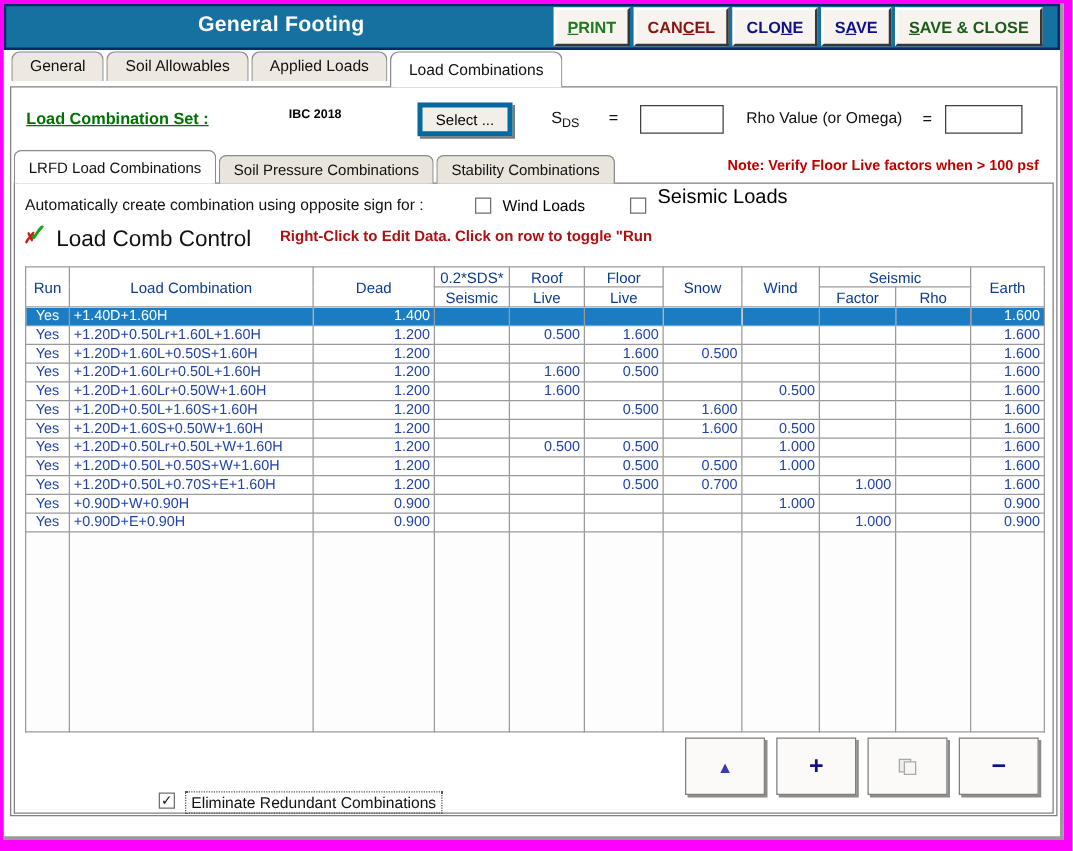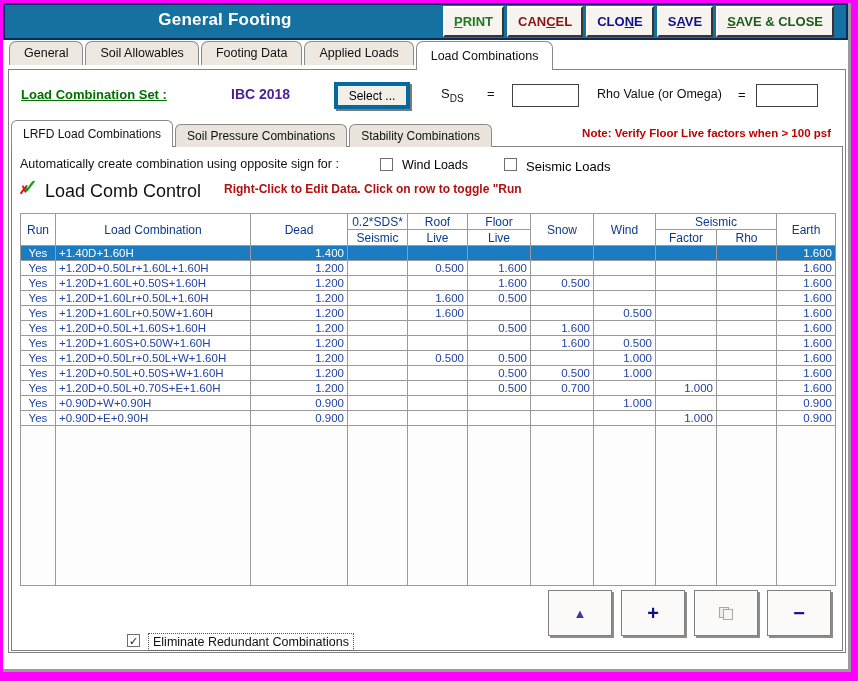--- a/index.html
+++ b/index.html
@@ -63,21 +63,21 @@
   .page-panel {
     position:absolute; left:5px; top:66px; width:838px; height:584px;
     border:1px solid #808080; background:#FFFFFF;
   }
   .lcs-label {
     position:absolute; left:12px; top:17px;
     color:#007000; font-size:13px; font-weight:bold; text-decoration:underline;
   }
   .lcs-value {
     position:absolute; left:222px; top:16px;
-    color:#4c1d95; font-size:14px; font-weight:bold;
+    color:#000000; font-size:10px; font-weight:bold;
   }
   .select-btn {
     position:absolute; left:325px; top:12px; width:76px; height:27px;
     background:#F2EFE9; border:4px solid #0369a1;
     box-shadow:2px 2px 0 #7A7A7A; font-size:12px; cursor:pointer;
     font-family:"Liberation Sans", sans-serif;
   }
   .sds-wrap { position:absolute; left:432px; top:16px; font-size:13px; color:#111; }
   .sds-wrap sub { font-size:10px; }
   .eq1 { position:absolute; left:478px; top:16px; font-size:13px; color:#111; }
@@ -111,21 +111,21 @@
   }
   .auto-row { position:absolute; left:8px; top:10px; font-size:12.5px; color:#111; }
   .chk {
     display:inline-block; width:13px; height:13px; background:#FFFFFF;
     border:1px solid #6F6F6F; vertical-align:middle; text-align:center;
     line-height:12px; font-size:11px; color:#111; cursor:pointer;
   }
   .wind-chk { position:absolute; left:368px; top:11px; }
   .wind-lbl { position:absolute; left:390px; top:11px; font-size:12.5px; }
   .seis-chk { position:absolute; left:492px; top:11px; }
-  .seis-lbl { position:absolute; left:514px; top:12px; font-size:13px; }
+  .seis-lbl { position:absolute; left:514px; top:2px; font-size:16px; }
   .ctl-icon { position:absolute; left:7px; top:31px; width:22px; height:20px; }
   .ctl-icon .check { position:absolute; left:3px; top:-3px; color:#17A517; font-size:19px; font-weight:bold; }
   .ctl-icon .cross { position:absolute; left:0px; top:5px; color:#D41818; font-size:12px; font-weight:bold; }
   .ctl-label { position:absolute; left:33px; top:34px; font-size:18px; color:#111; }
   .ctl-hint  { position:absolute; left:212px; top:35px; font-size:12px; font-weight:bold; color:#B01010; }
   
   .grid-wrap { position:absolute; left:8px; top:66px; }
   table.grid {
     border-collapse:collapse; table-layout:fixed; width:815px;
     font-size:11.5px; color:#2143A6; background:#FFFFFF;
@@ -180,21 +180,20 @@
       <button class="tb-btn c-cancel"><span>CAN</span><span class="u">C</span><span>EL</span></button>
       <button class="tb-btn c-clone"><span>CLO</span><span class="u">N</span><span>E</span></button>
       <button class="tb-btn c-save"><span>S</span><span class="u">A</span><span>VE</span></button>
       <button class="tb-btn c-saveclose"><span></span><span class="u">S</span><span>AVE &amp; CLOSE</span></button>
     </div>
   </div>
 
   <div class="main-tabs">
     <div class="tab">General</div>
     <div class="tab">Soil Allowables</div>
-    <div class="tab">Footing Data</div>
     <div class="tab">Applied Loads</div>
     <div class="tab active">Load Combinations</div>
   </div>
 
   <div class="page-panel">
 
     <div class="lcs-label">Load Combination Set :</div>
     <div class="lcs-value">IBC 2018</div>
     <button class="select-btn">Select ...</button>
     <div class="sds-wrap"><span>S</span><sub>DS</sub></div>

